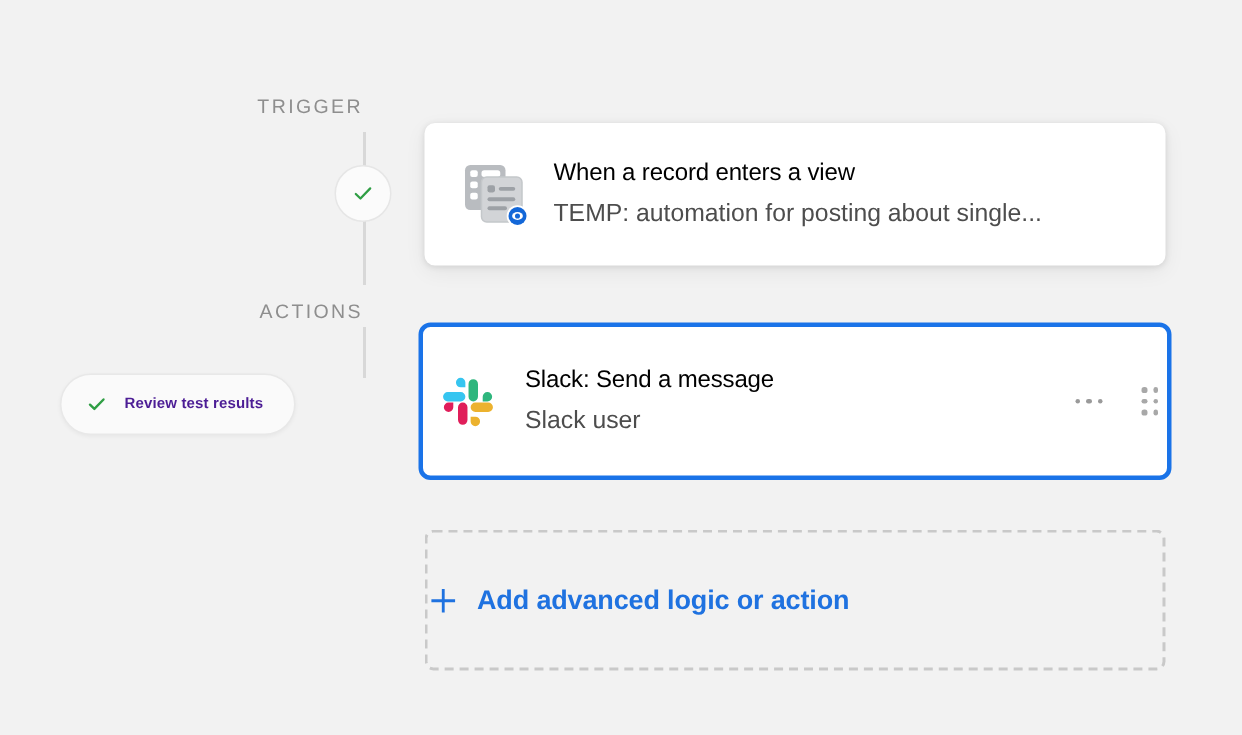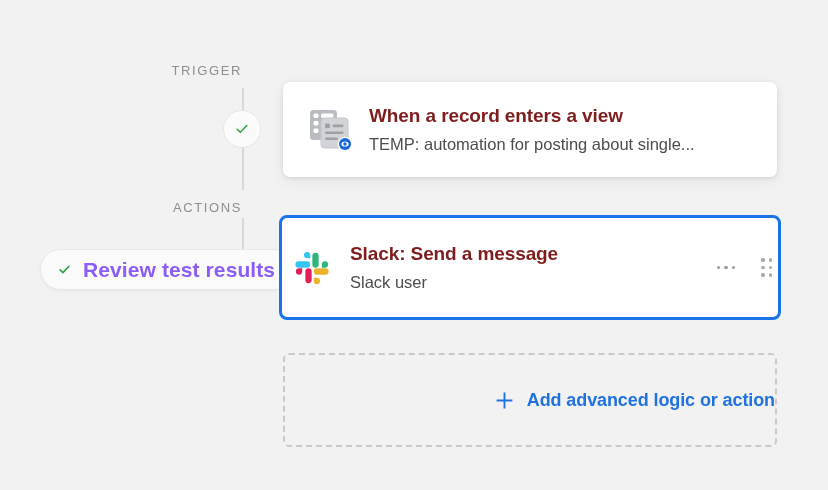--- a/index.html
+++ b/index.html
@@ -73,23 +73,23 @@
     display: flex;
     align-items: center;
     gap: 11px;
     background: #fafafa;
     border: 1px solid #e8e8e8;
     border-radius: 21px;
     box-shadow: 0 1px 3px rgba(0,0,0,0.05);
     cursor: pointer;
   }
   .review-pill-text {
-    font-size: 21px;
+    font-size: 10px;
     font-weight: 700;
-    color: #8b5cf6;
+    color: #4c1d95;
     white-space: nowrap;
     letter-spacing: 0.1px;
   }
 
   
   .card {
     position: absolute;
     background: #ffffff;
     border-radius: 7px;
     display: flex;
@@ -126,23 +126,23 @@
     justify-content: center;
   }
 
   .card-body {
     flex: 1 1 auto;
     min-width: 0;
     padding-left: 12px;
   }
 
   .card-title {
-    font-size: 19px;
-    font-weight: 700;
-    color: #7f1d1d;
+    font-size: 16px;
+    font-weight: 400;
+    color: #000000;
     letter-spacing: -0.1px;
     line-height: 1.35;
     white-space: nowrap;
     overflow: hidden;
     text-overflow: ellipsis;
   }
 
   .card-subtitle {
     font-size: 16.5px;
     font-weight: 400;
@@ -197,21 +197,21 @@
     position: absolute;
     left: 283px;
     top: 353px;
     width: 494px;
     height: 94px;
     box-sizing: border-box;
     border: 2px dashed #c9c9c9;
     border-radius: 6px;
     display: flex;
     align-items: center;
-    justify-content: flex-end;
+    justify-content: flex-start;
     gap: 12px;
     cursor: pointer;
     background: transparent;
   }
   .add-box-text {
     font-size: 18px;
     font-weight: 700;
     color: #1f72e0;
     letter-spacing: -0.1px;
   }

